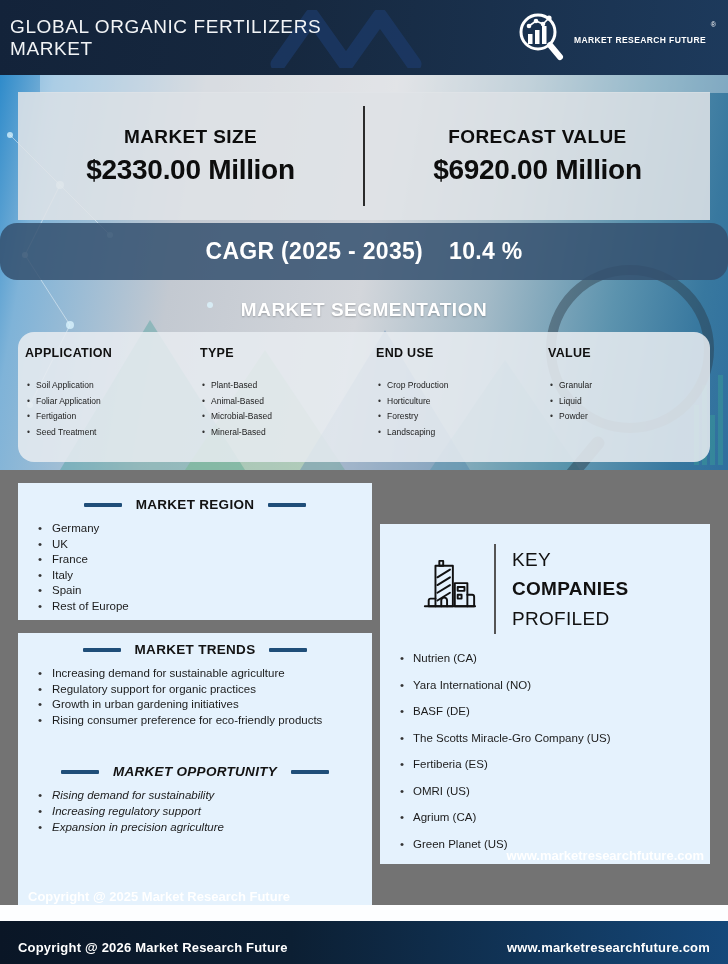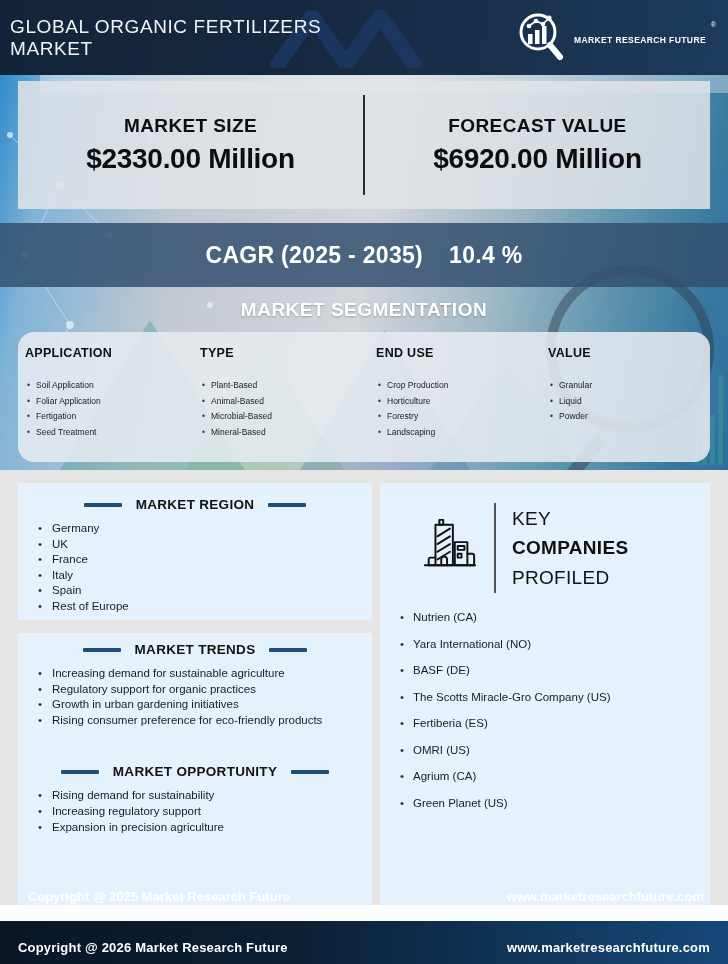--- a/index.html
+++ b/index.html
@@ -30,69 +30,69 @@
   .hero-topstrip { position:absolute; top:0; left:40px; right:0; height:18px; background:rgba(255,255,255,.35); }
   .magnifier-ring {
     position:absolute; right:14px; top:190px; width:168px; height:168px;
     border:10px solid rgba(40,52,64,.42); border-radius:50%;
   }
   .magnifier-handle {
     position:absolute; right:150px; top:352px; width:13px; height:95px;
     background:rgba(40,52,64,.42); transform:rotate(40deg); border-radius:6px;
   }
   .stats-panel {
-    position:absolute; top:6px; left:18px; right:18px; height:128px;
+    position:absolute; top:17px; left:18px; right:18px; height:128px;
     background:rgba(225,228,232,.86); z-index:2;
     display:flex; align-items:center;
   }
   .stat { flex:1; text-align:center; color:#0d0d0d; }
   .stat-label { font-size:19px; font-weight:bold; letter-spacing:.4px; }
   .stat-value { font-size:28px; font-weight:bold; margin-top:6px; letter-spacing:-.3px; }
   .stats-divider { width:2px; height:100px; background:#2b2b2b; }
   .cagr-band {
-    position:absolute; top:148px; left:0; right:0; height:64px;
+    position:absolute; top:148px; left:0; right:0; height:57px;
     background:rgba(52,80,110,.85); z-index:2;
     display:flex; align-items:center; justify-content:center; gap:26px;
-    color:#ffffff; font-weight:bold; font-size:23px; letter-spacing:.3px;
+    color:#ffffff; font-weight:bold; font-size:23px; letter-spacing:.3px;border-radius:17px;
   }
   .seg-title {
     position:absolute; top:224px; left:0; right:0; text-align:center;
     color:#ffffff; font-weight:bold; font-size:19px; letter-spacing:.5px; z-index:2;
     text-shadow:0 1px 2px rgba(0,0,0,.25);
   }
   .seg-panel {
     position:absolute; top:257px; left:18px; right:18px; height:130px;
     background:rgba(231,235,240,.87); z-index:2;
     display:grid; grid-template-columns:175px 176px 172px auto;
     padding:14px 0 0 7px;
     border-radius:16px;
   }
   .seg-col-heading { font-size:12.5px; font-weight:bold; color:#101010; letter-spacing:.3px; }
   .seg-list { list-style:none; margin-top:18px; }
   .seg-list li { position:relative; font-size:8.5px; color:#1c1c1c; padding-left:11px; line-height:15.5px; }
   .seg-list li::before { content:"•"; position:absolute; left:2px; color:#333; }
 
   
-  .lower { position:relative; display:flex; gap:8px; padding:13px 18px 0 18px; background:#e5e5e5; height:435px; }
+  .lower { position:relative; display:flex; gap:8px; padding:13px 18px 0 18px; background:#737373; height:435px;align-items:center; }
   .panel { background:#e5f2fd; }
   .left-col { width:354px; position:relative; }
   .region-panel { height:137px; padding-top:14px; }
   .trends-panel { margin-top:13px; height:272px; padding-top:9px; position:relative; }
   .right-col { flex:1; position:relative; padding:12px 0 0 16px; }
 
   .section-title-row { display:flex; align-items:center; justify-content:center; gap:14px; margin-bottom:9px; }
   .dash { width:38px; height:4px; background:#1f4e79; border-radius:1px; }
   .section-title { font-size:13.5px; font-weight:bold; color:#131313; letter-spacing:.3px; }
 
   .bullet-list { list-style:none; padding-left:20px; }
   .bullet-list li { position:relative; font-size:11.5px; color:#1c1c1c; padding-left:14px; line-height:15.6px; }
   .bullet-list li::before { content:"•"; position:absolute; left:0; color:#333; }
 
   .trends-panel .bullet-list { margin-bottom:0; }
-  .opportunity-block { margin-top:36px; }
+  .opportunity-block { margin-top:36px;font-style:italic; }
 
   .panel-overlay-text { position:absolute; bottom:1px; color:#ffffff; font-weight:bold; font-size:13px; white-space:nowrap; }
   .overlay-left { left:10px; }
   .overlay-right { right:6px; }
 
   
   .companies-header { display:flex; align-items:center; gap:16px; margin:8px 0 18px 24px; }
   .companies-vline { width:2px; height:90px; background:#555; }
   .companies-title { font-size:19px; color:#111; line-height:1.55; letter-spacing:.3px; }
   .companies-title .bold { font-weight:bold; }

